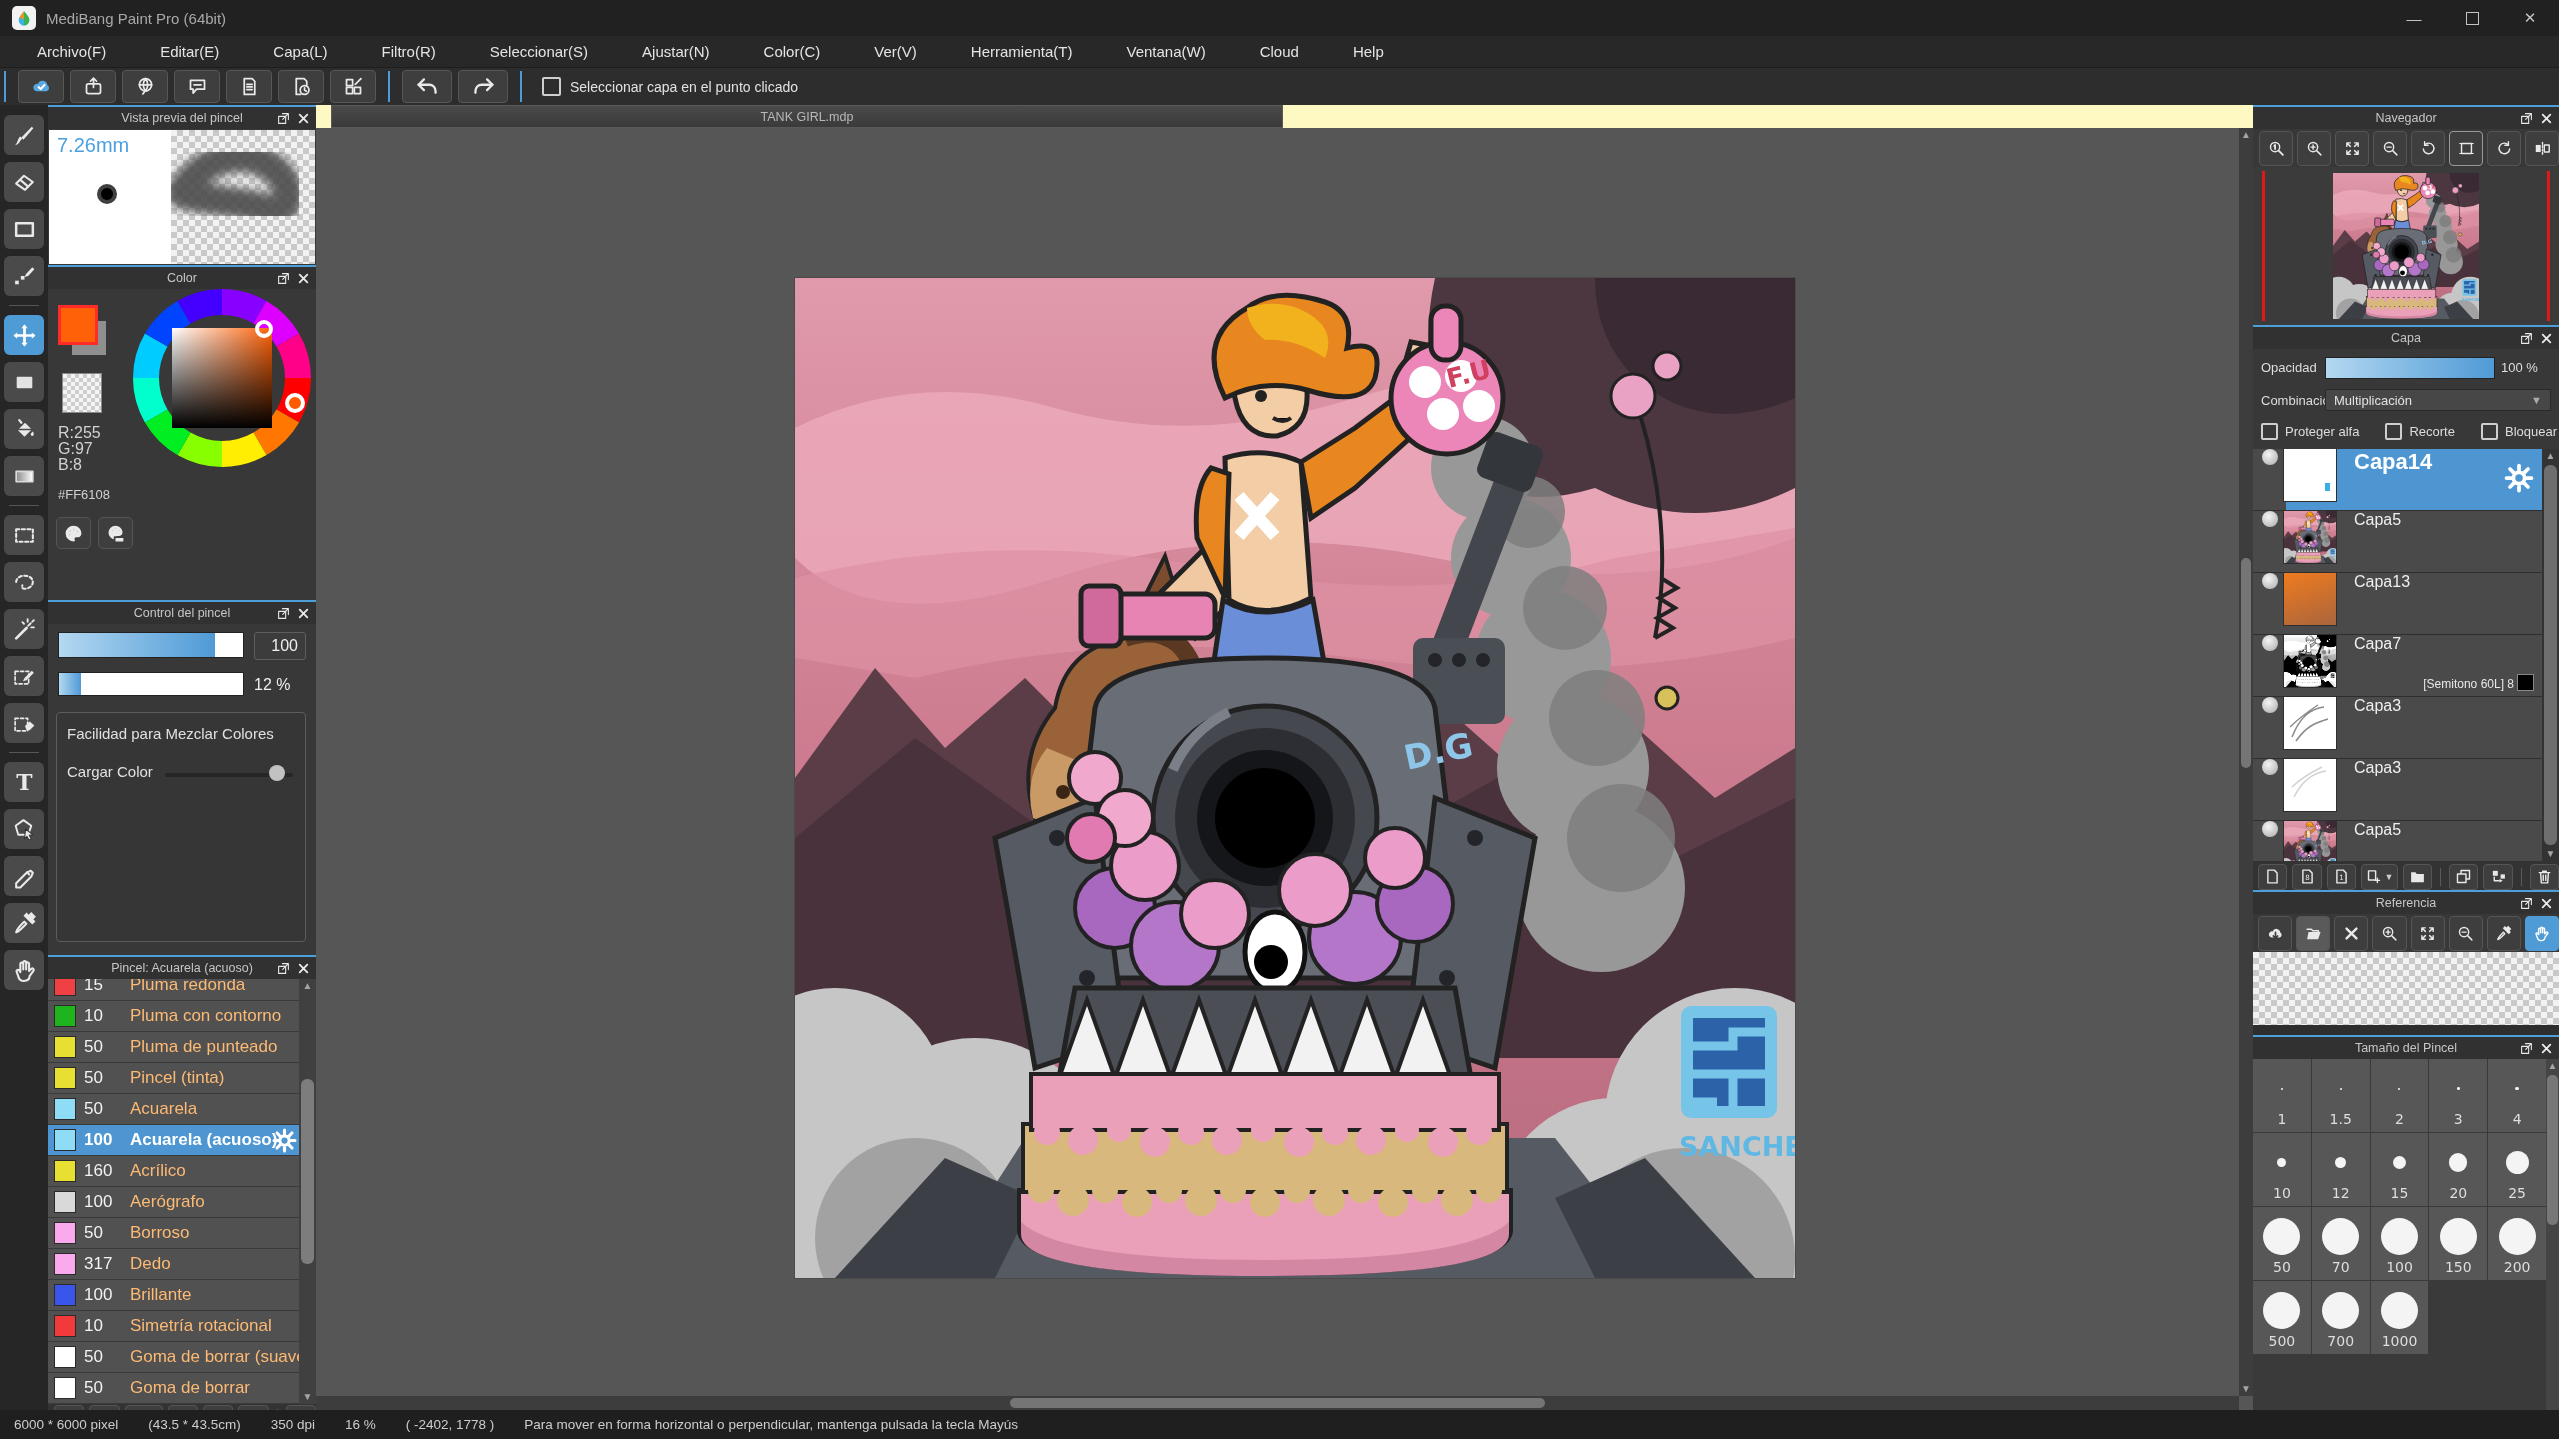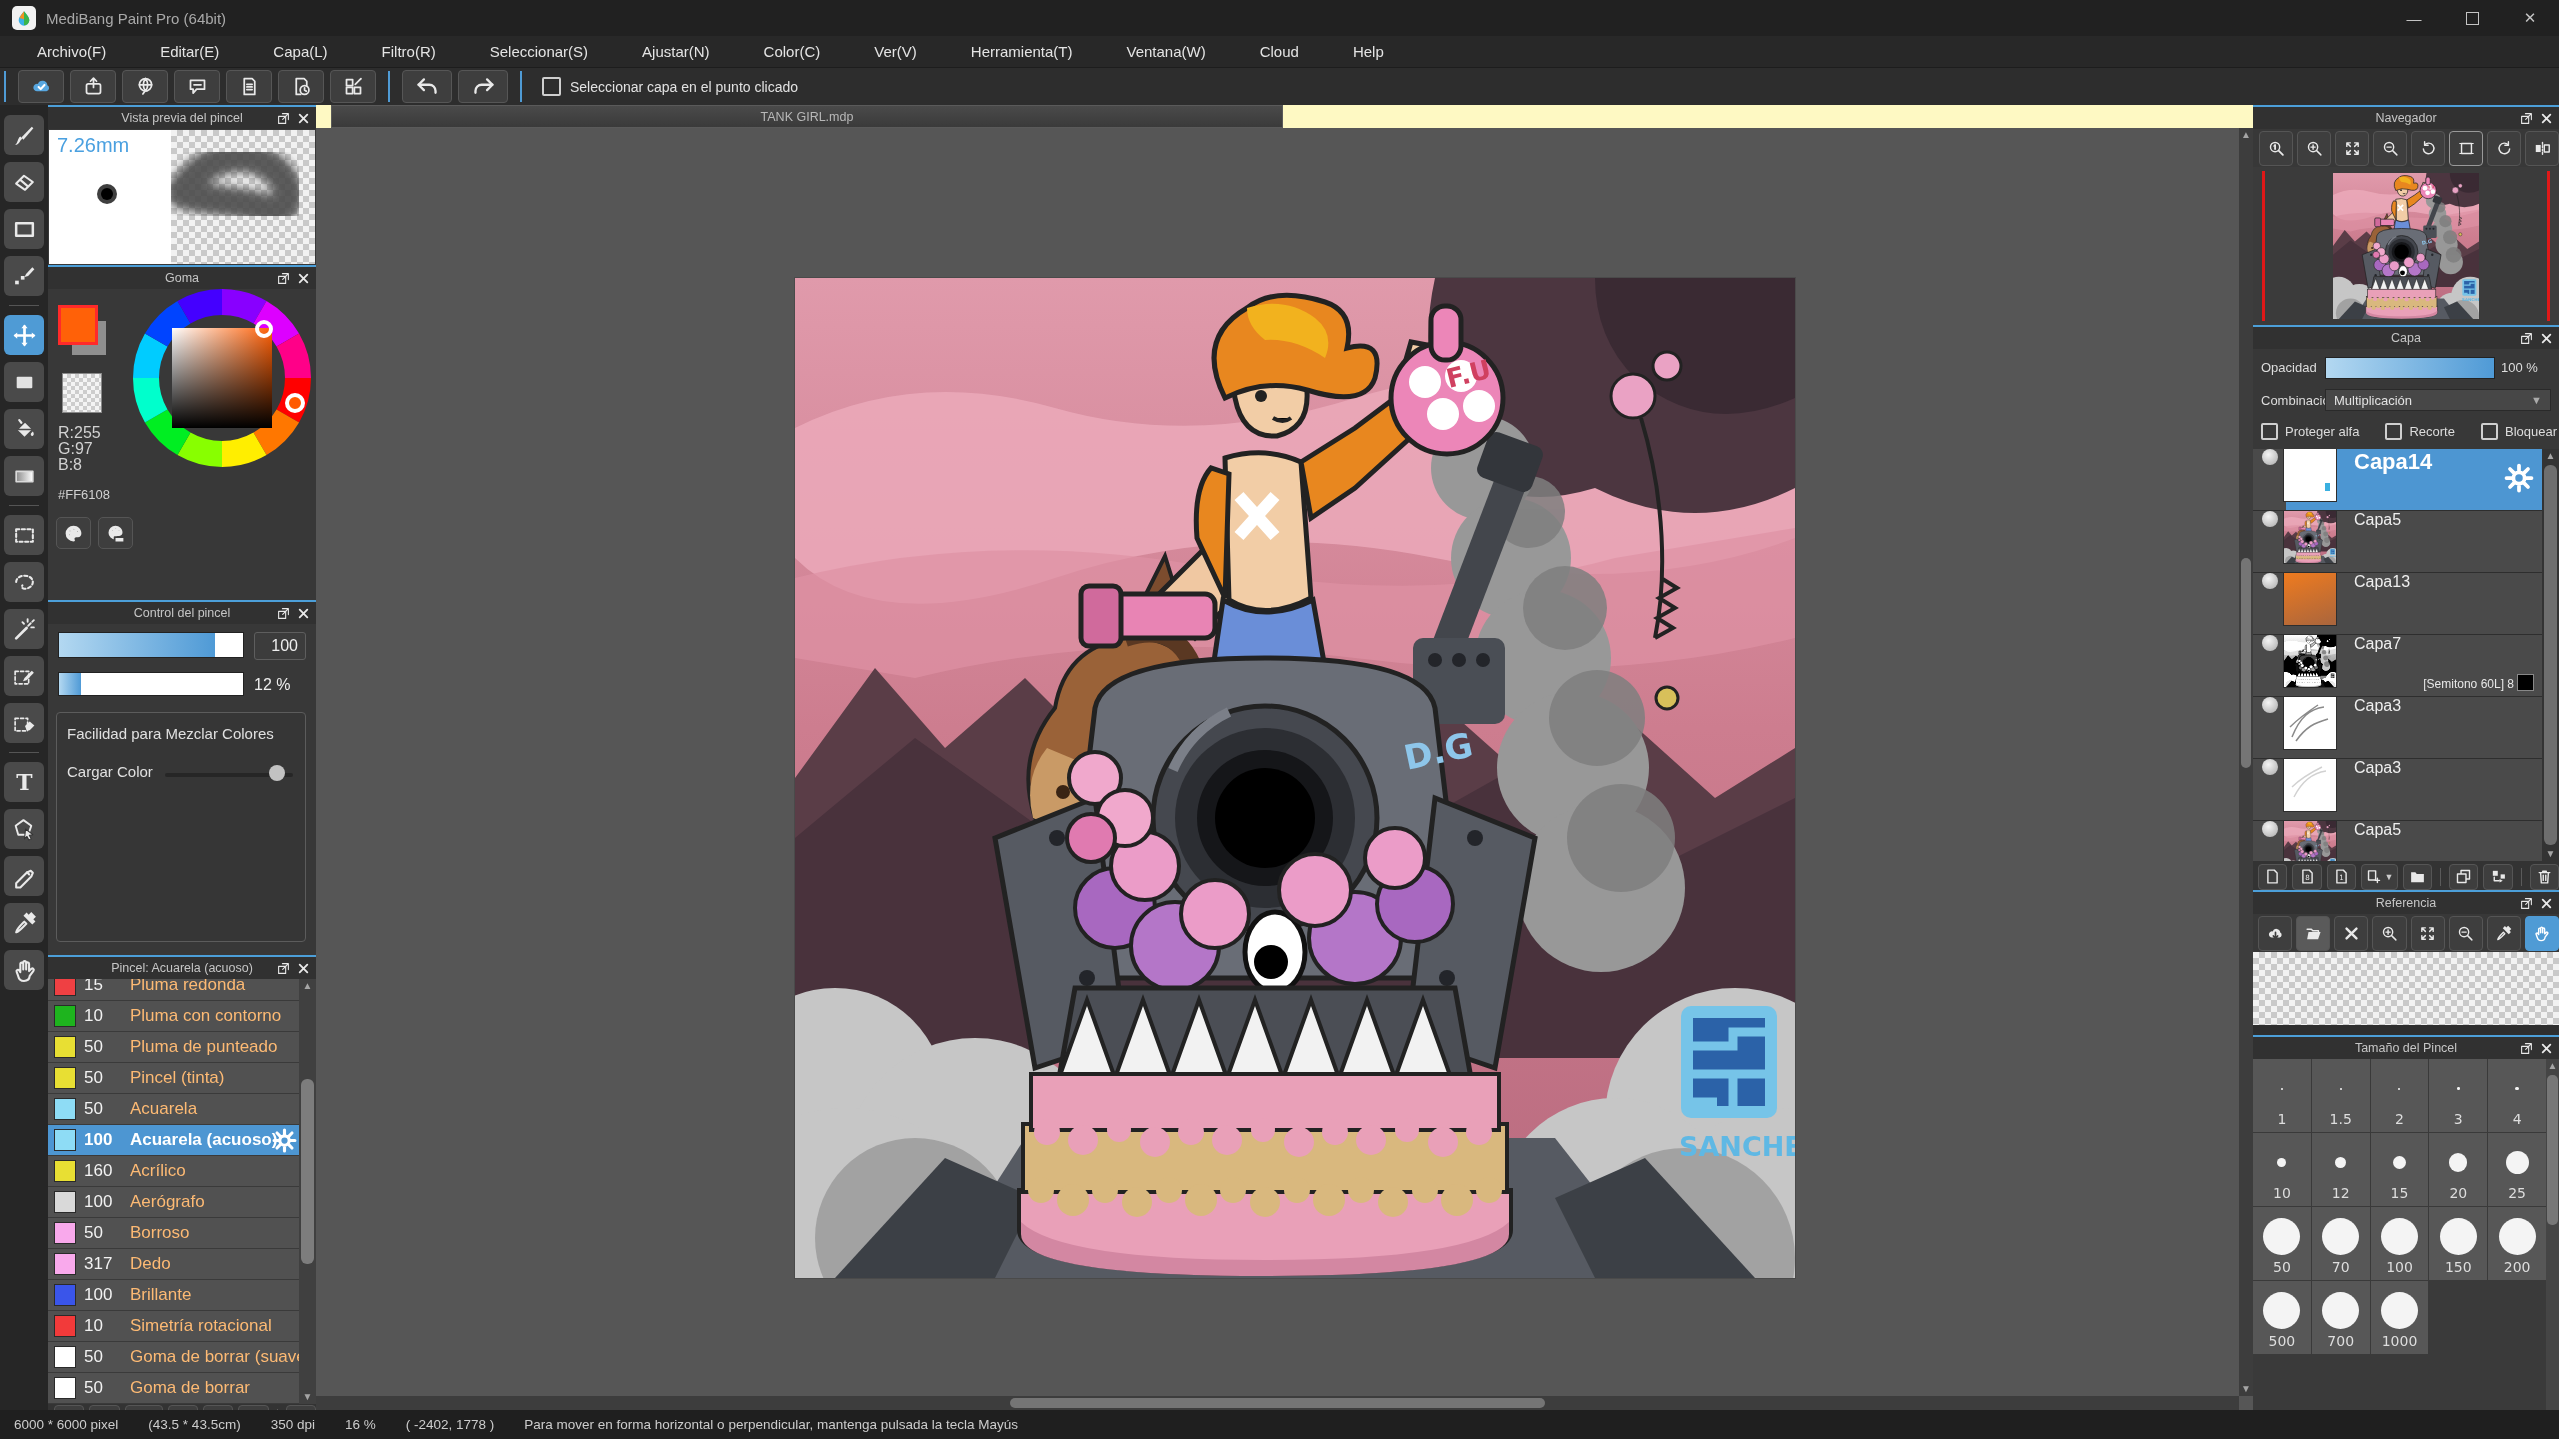--- a/index.html
+++ b/index.html
@@ -665,21 +665,21 @@
         <div class="bp-right checker">
           <svg width="146" height="134" viewBox="0 0 146 134" style="display:block">
             <path d="M10 62 C34 24 78 18 104 40 C124 57 122 88 92 78 C66 70 40 72 12 64" stroke="#4c4c4c" stroke-width="30" fill="none" stroke-linecap="round" filter="url(#soft)" opacity=".9"></path>
           </svg>
         </div>
       </div>
     </div>
 
     <div class="panel" style="height:335px">
       <div class="phead">
-        <span class="ptitle">Goma</span>
+        <span class="ptitle">Color</span>
         <span class="pbtns">
             <span class="pbtn">
               <svg class="ic s12">
                 <use href="#i-popout"></use>
               </svg>
             </span>
             <span class="pbtn">
               <svg class="ic s12">
                 <use href="#i-x"></use>
               </svg>

